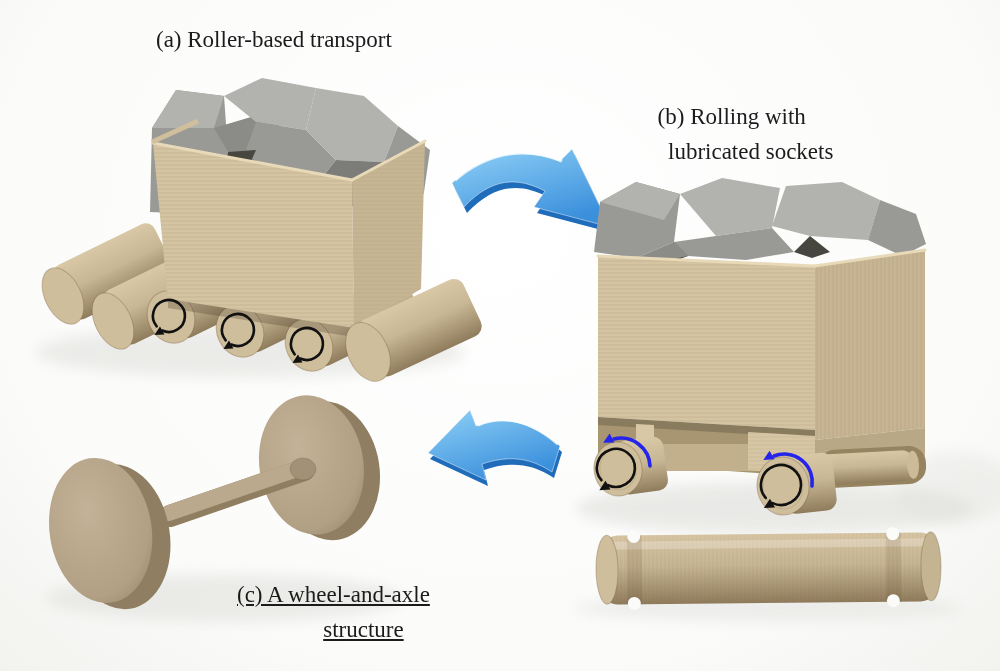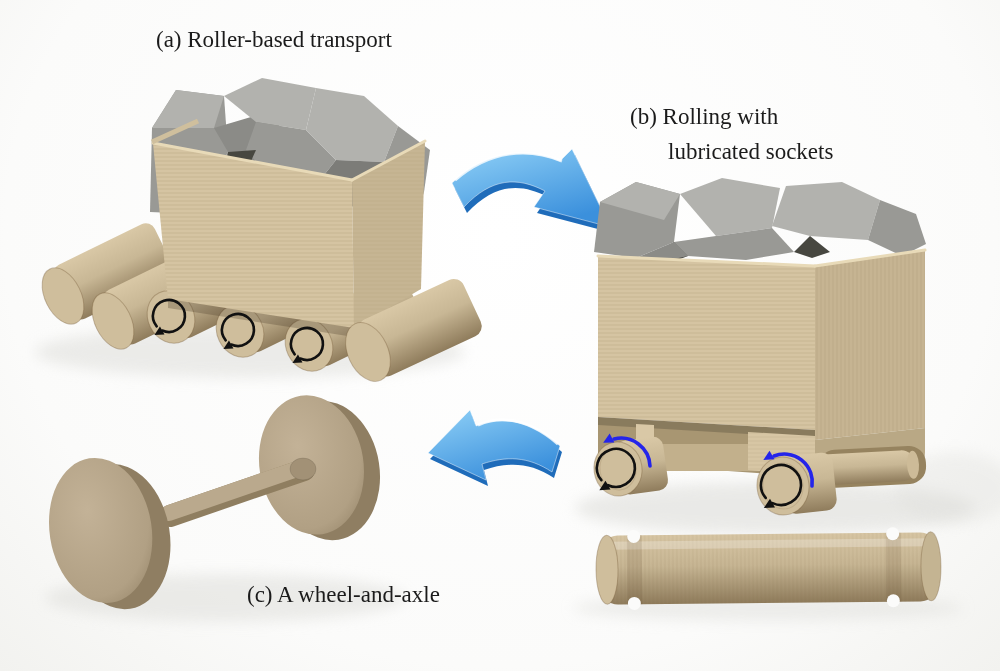--- a/index.html
+++ b/index.html
@@ -6,27 +6,27 @@
     --background:#fbfbfa; --text:#1b1b1b;
     --wood-light:#d9c8a6; --wood-mid:#c8b795; --wood-dark:#a89672; --wood-end:#cfbe9c;
     --wood-shadow:#8f7c5c; --wood-wheel:#b1a084; --wood-wheel-light:#c3b297; --wood-wheel-dark:#8f7e62;
     --stone-light:#b2b2ae; --stone-mid:#999995; --stone-mid2:#8b8b87; --stone-dark:#7c7c78; --stone-deep:#474740;
     --arrow-blue-light:#90d1f7; --arrow-blue-mid:#3b90dc; --arrow-blue-dark:#1f6cba;
     --socket-arrow-blue:#2424ea; --rotation-arrow:#111111; --shadow:#dededa;
   }
   html,body{margin:0;padding:0;}
   body{background:#ffffff;font-family:"Liberation Serif",serif;}
   .canvas{position:relative;width:1000px;height:671px;overflow:hidden;
-    background:radial-gradient(ellipse at 50% 35%, #ffffff 0%, var(--background) 70%, #f2f2ef 100%);}
+    background:radial-gradient(ellipse at 50% 35%, #ffffff 0%, var(--background) 70%, #f2f2ef 100%);text-align:center;}
   .canvas svg{position:absolute;left:0;top:0;}
   .cap{position:absolute;color:var(--text);font-size:23px;line-height:35px;white-space:nowrap;}
   #cap-a{left:156px;top:22px;}
   #cap-b{left:630px;top:99px;}
   #cap-b .l2{padding-left:38px;}
-  #cap-c{left:247px;top:577px;}
+  #cap-c{left:237px;top:577px;text-decoration:underline;}
   #cap-c .l2{padding-left:60px;}
   
   .wood-light{fill:var(--wood-light);} .wood-mid{fill:var(--wood-mid);}
   .wood-end{fill:var(--wood-end);stroke:rgba(120,95,60,.38);stroke-width:1;}
   .st-light{fill:var(--stone-light);} .st-mid{fill:var(--stone-mid);} .st-mid2{fill:var(--stone-mid2);}
   .st-dark{fill:var(--stone-dark);} .st-deep{fill:var(--stone-deep);}
   .shadow-el{fill:var(--shadow);}
   .rim{stroke:#e8dab8;stroke-width:3;fill:none;stroke-linecap:round;}
   .rot-arc{stroke:var(--rotation-arrow);stroke-width:2.6;fill:none;stroke-linecap:round;}
   .rot-head{fill:var(--rotation-arrow);}
@@ -273,15 +273,16 @@
 
 <div class="cap" id="cap-a">
   <div>(a) Roller-based transport</div>
 </div>
 <div class="cap" id="cap-b">
   <div>(b) Rolling with</div>
   <div class="l2">lubricated sockets</div>
 </div>
 <div class="cap" id="cap-c">
   <div>(c) A wheel-and-axle</div>
+  <div class="l2">structure</div>
 </div>
 
 </div>
 
 </body></html>

